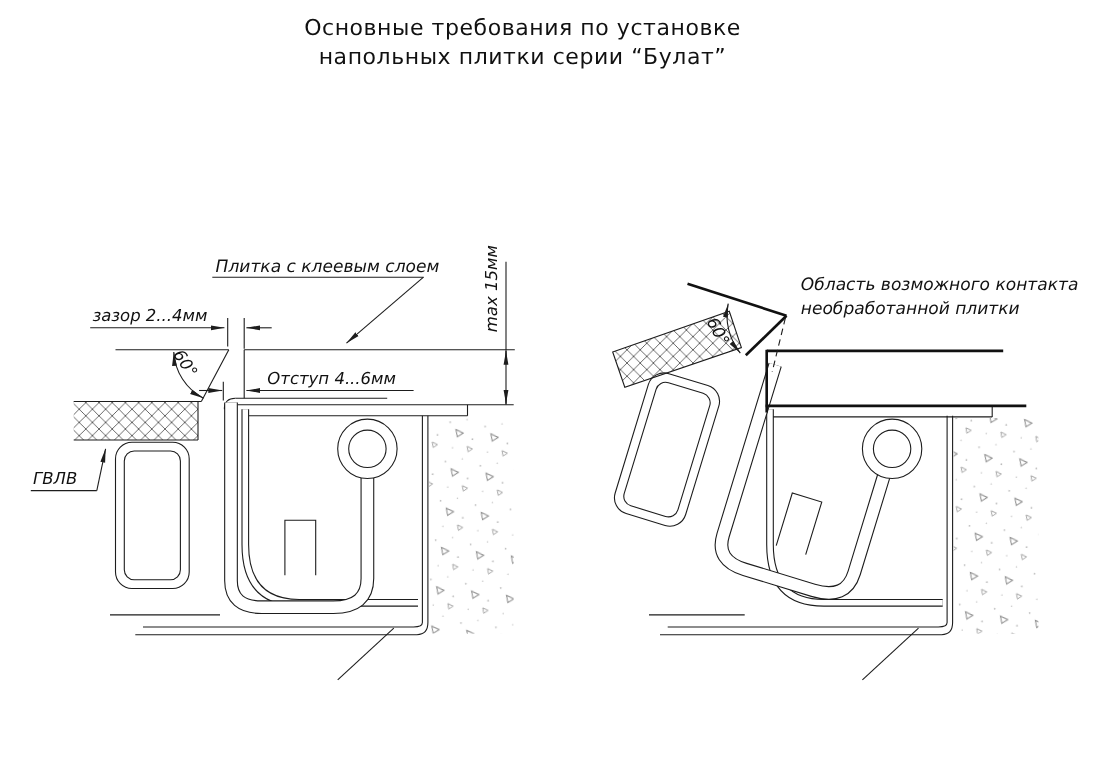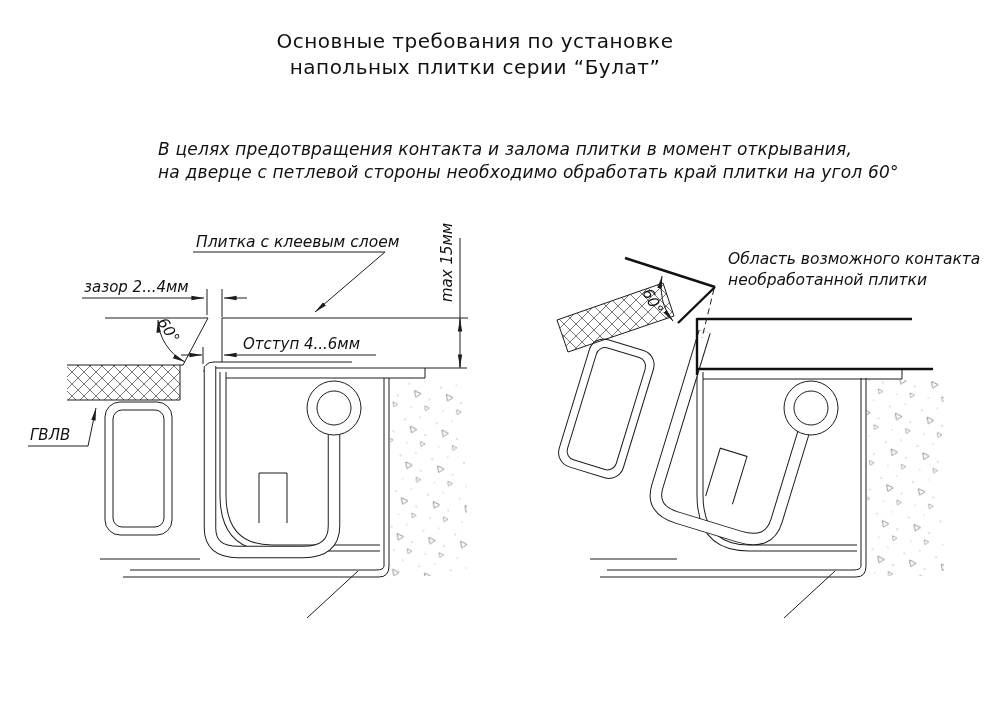--- a/index.html
+++ b/index.html
@@ -1,17 +1,17 @@
 <!DOCTYPE html>
 <html><head>
 <meta charset="utf-8">
 <style>
   html,body{margin:0;padding:0;background:#fff;width:1000px;height:707px;overflow:hidden;}
   .page{position:relative;width:1000px;height:707px;background:#fff;font-family:"DejaVu Sans",sans-serif;color:#111;}
-  .title{position:absolute;top:28px;left:0;width:950px;text-align:center;font-size:20px;line-height:26px;color:#111;letter-spacing:.5px;}
+  .title{position:absolute;top:12px;left:0;width:950px;text-align:center;font-size:20px;line-height:26px;color:#111;letter-spacing:.5px;}
   .note{position:absolute;top:138px;left:158px;font-size:17px;font-style:italic;line-height:23px;color:#111;letter-spacing:.2px;}
   svg{position:absolute;top:0;left:0;}
   .ln{stroke:#1d1d1d;stroke-width:1;fill:none;}
   .thk{stroke:#111;stroke-width:2.4;fill:none;}
   .dsh{stroke:#1d1d1d;stroke-width:1;fill:none;stroke-dasharray:6 4;}
   .tube-b{stroke:#1d1d1d;stroke-width:12.5;fill:none;stroke-linecap:butt;}
   .tube-w{stroke:#ffffff;stroke-width:10.5;fill:none;stroke-linecap:butt;}
   .lip-b{stroke:#1d1d1d;stroke-width:7;fill:none;}
   .lip-w{stroke:#ffffff;stroke-width:5;fill:none;}
   .wh{fill:#ffffff;stroke:#1d1d1d;stroke-width:1;}
@@ -22,24 +22,20 @@
 </head>
 <body>
 
 <div class="page">
 
   <div class="title">
     <div>Основные требования по установке</div>
     <div>напольных плитки серии “Булат”</div>
   </div>
 
-  <div class="note">
-    <div>В целях предотвращения контакта и залома плитки в момент открывания,</div>
-    <div>на дверце с петлевой стороны необходимо обработать край плитки на угол 60°</div>
-  </div>
 
   <svg width="1000" height="707" viewBox="0 0 1000 707">
     <defs>
       <marker id="ah" markerWidth="13" markerHeight="7" refX="12.6" refY="3" orient="auto" markerUnits="userSpaceOnUse">
         <path class="arrfill" d="M0,0.8 L12.8,3 L0,5.2 Z"></path>
       </marker>
       <marker id="ahs" markerWidth="13" markerHeight="7" refX="12.6" refY="3" orient="auto-start-reverse" markerUnits="userSpaceOnUse">
         <path class="arrfill" d="M0,0.8 L12.8,3 L0,5.2 Z"></path>
       </marker>
       <pattern id="xh" width="12" height="12" patternUnits="userSpaceOnUse">

